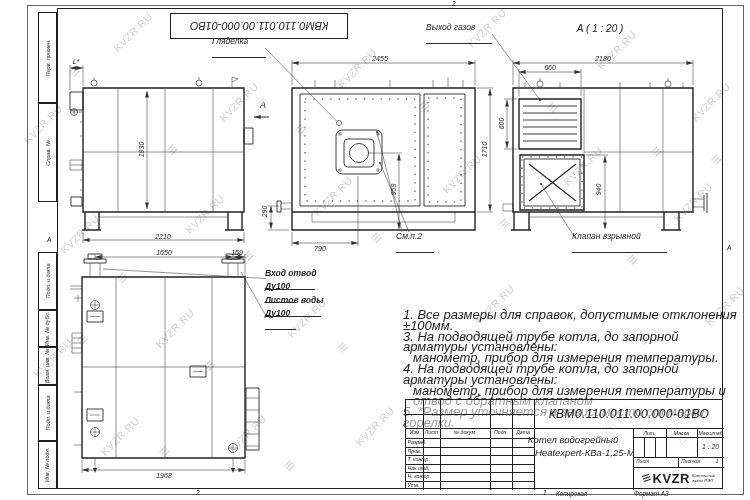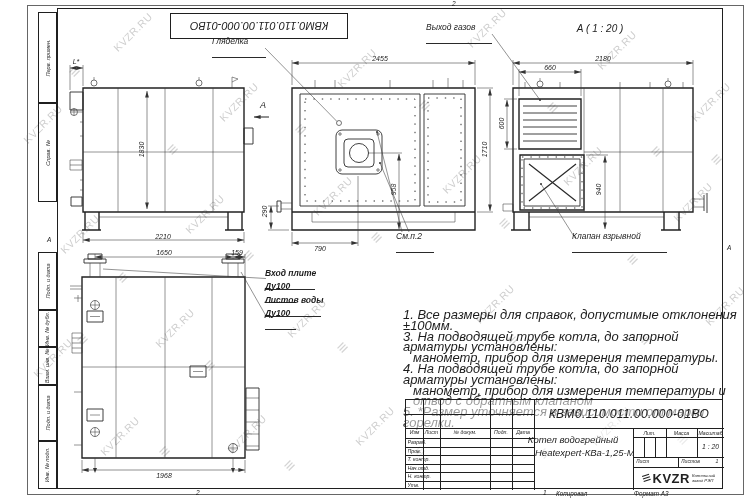--- a/index.html
+++ b/index.html
@@ -251,21 +251,21 @@
   <div class="zone" style="left:196px;top:489px;">2</div>
   <div class="zone" style="left:543px;top:489px;">1</div>
   <div class="margin-txt" style="left:556px;top:489.5px;">Копировал</div>
   <div class="margin-txt" style="left:634px;top:489.5px;">Формат А3</div>
 
   <div class="lbl shelf" style="left:212px;top:36px;width:54px;">Гляделка</div>
   <div class="lbl shelf" style="left:426px;top:22px;width:66px;">Выход газов</div>
   <div class="viewtitle" style="left:556px;top:23px;width:88px;">А ( 1 : 20 )</div>
   <div class="lbl shelf" style="left:572px;top:231px;width:95px;">Клапан взрывной</div>
   <div class="lbl shelf" style="left:396px;top:231px;width:38px;">См.п.2</div>
-  <div class="lbl shelf" style="left:265px;top:268px;width:50px;font-weight:bold;">Вход плите</div>
+  <div class="lbl shelf" style="left:265px;top:268px;width:50px;font-weight:bold;">Вход отвод</div>
   <div class="lbl shelf" style="left:265px;top:281px;width:31px;font-weight:bold;">Ду100</div>
   <div class="lbl shelf" style="left:265px;top:295px;width:56px;font-weight:bold;">Листов воды</div>
   <div class="lbl shelf" style="left:265px;top:308px;width:31px;font-weight:bold;">Ду100</div>
   <div class="lbl" style="left:260px;top:100px;font-size:9px;">А</div>
 
   <div class="dimt" style="left:66px;top:57px;width:20px;">L*</div>
   <div class="dimt rot" style="left:121px;top:145px;">1830</div>
   <div class="dimt" style="left:138px;top:231.5px;width:50px;">2210</div>
   <div class="dimt" style="left:350px;top:54px;width:60px;">2455</div>
   <div class="dimt rot" style="left:464px;top:145px;">1710</div>

